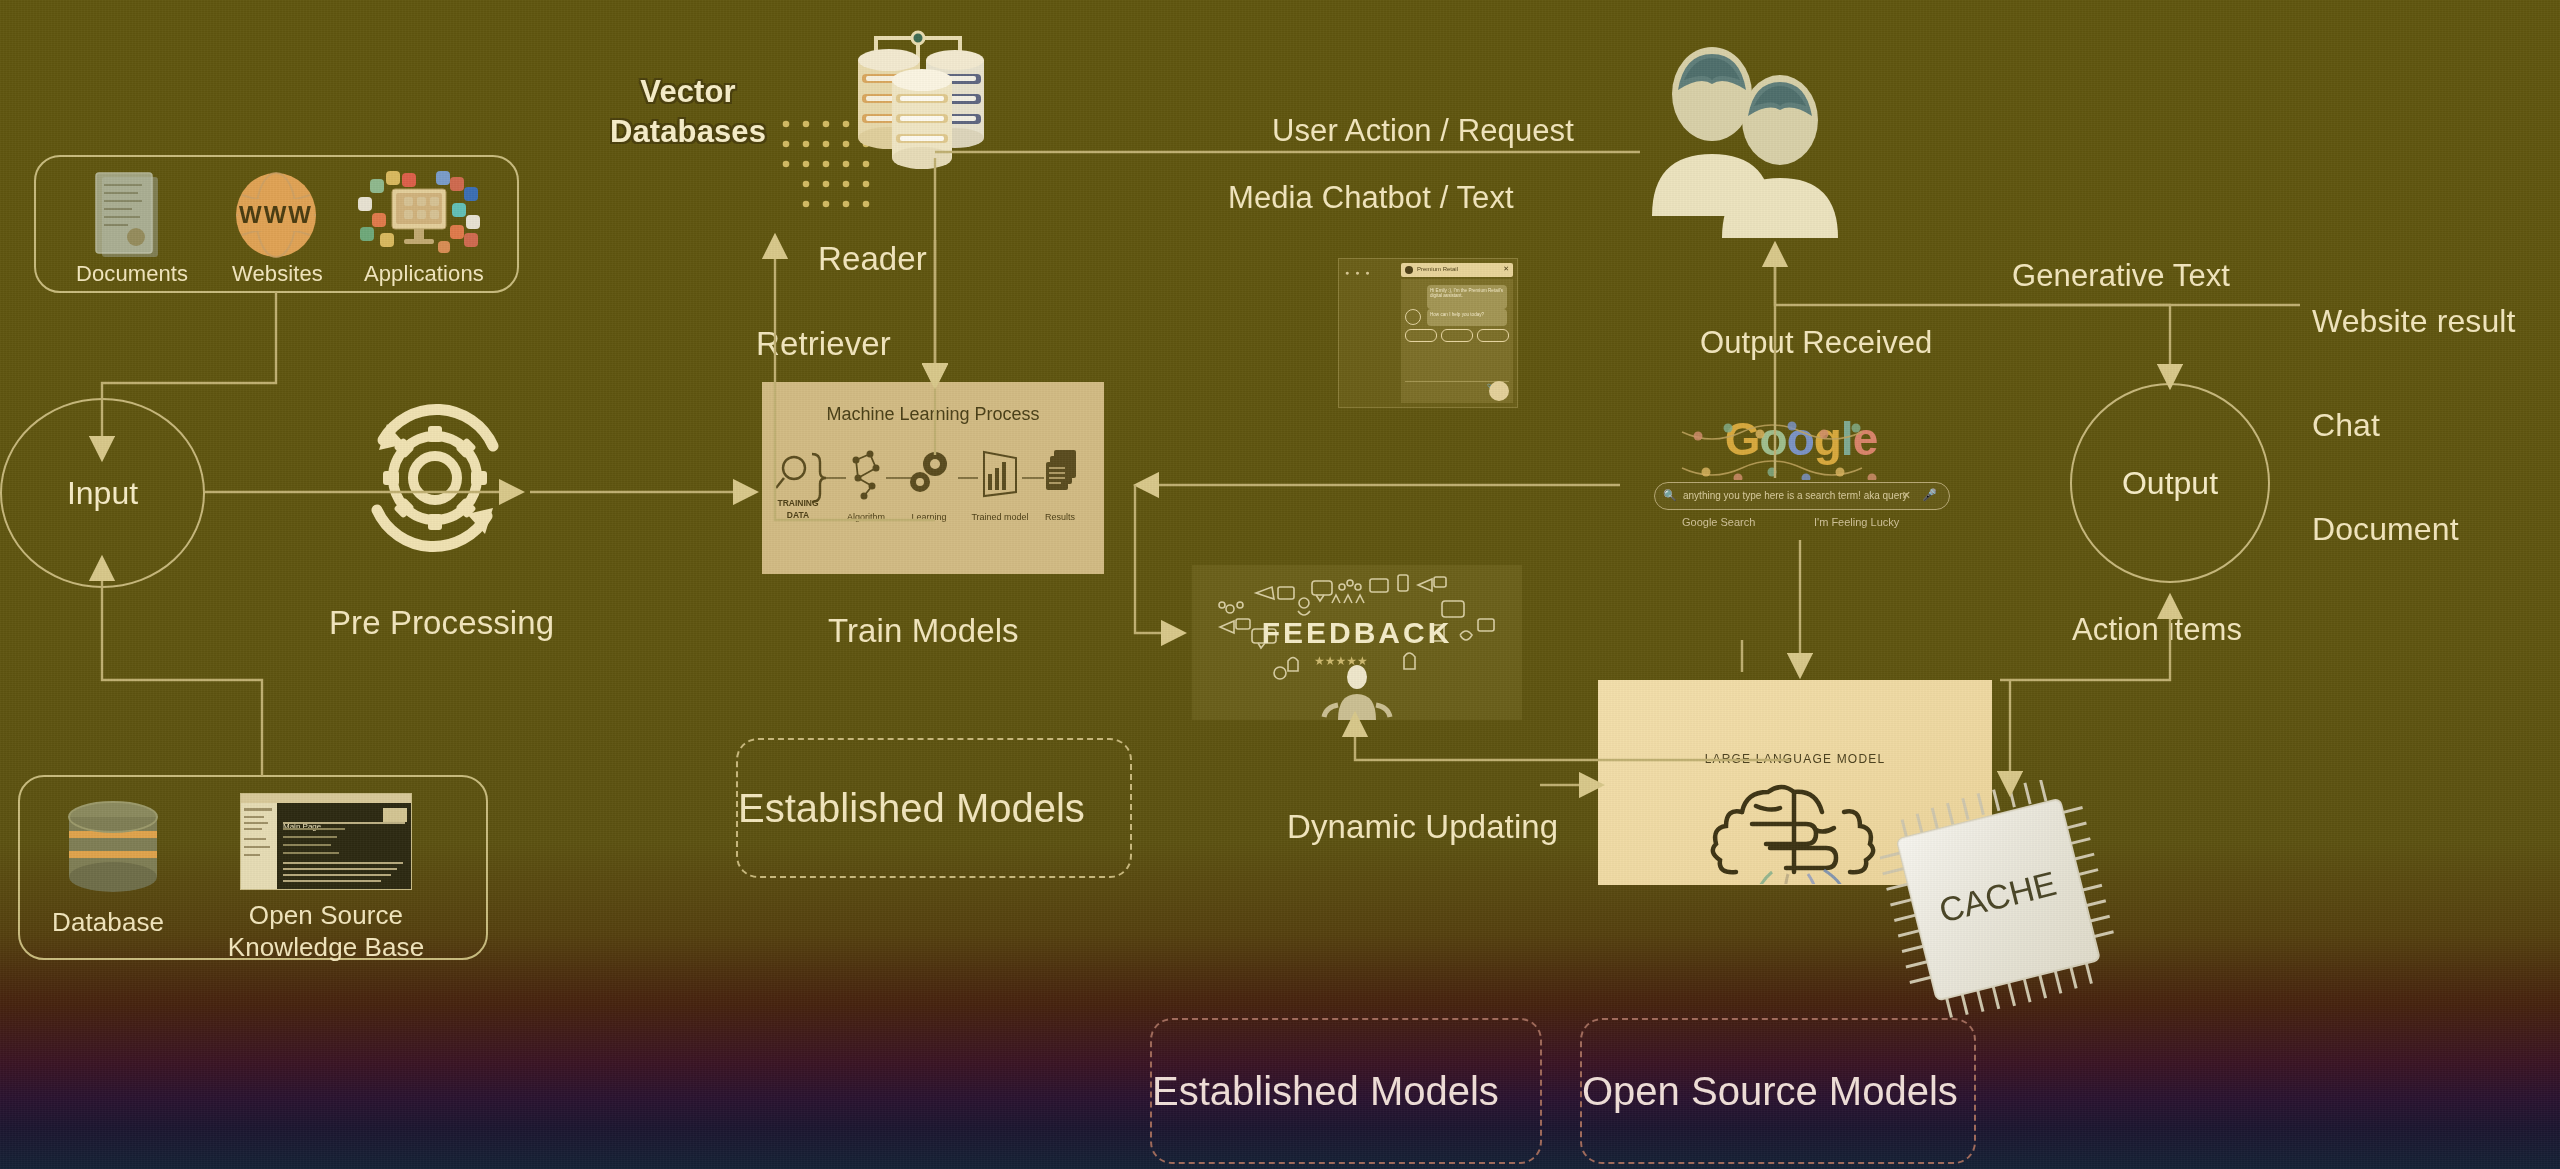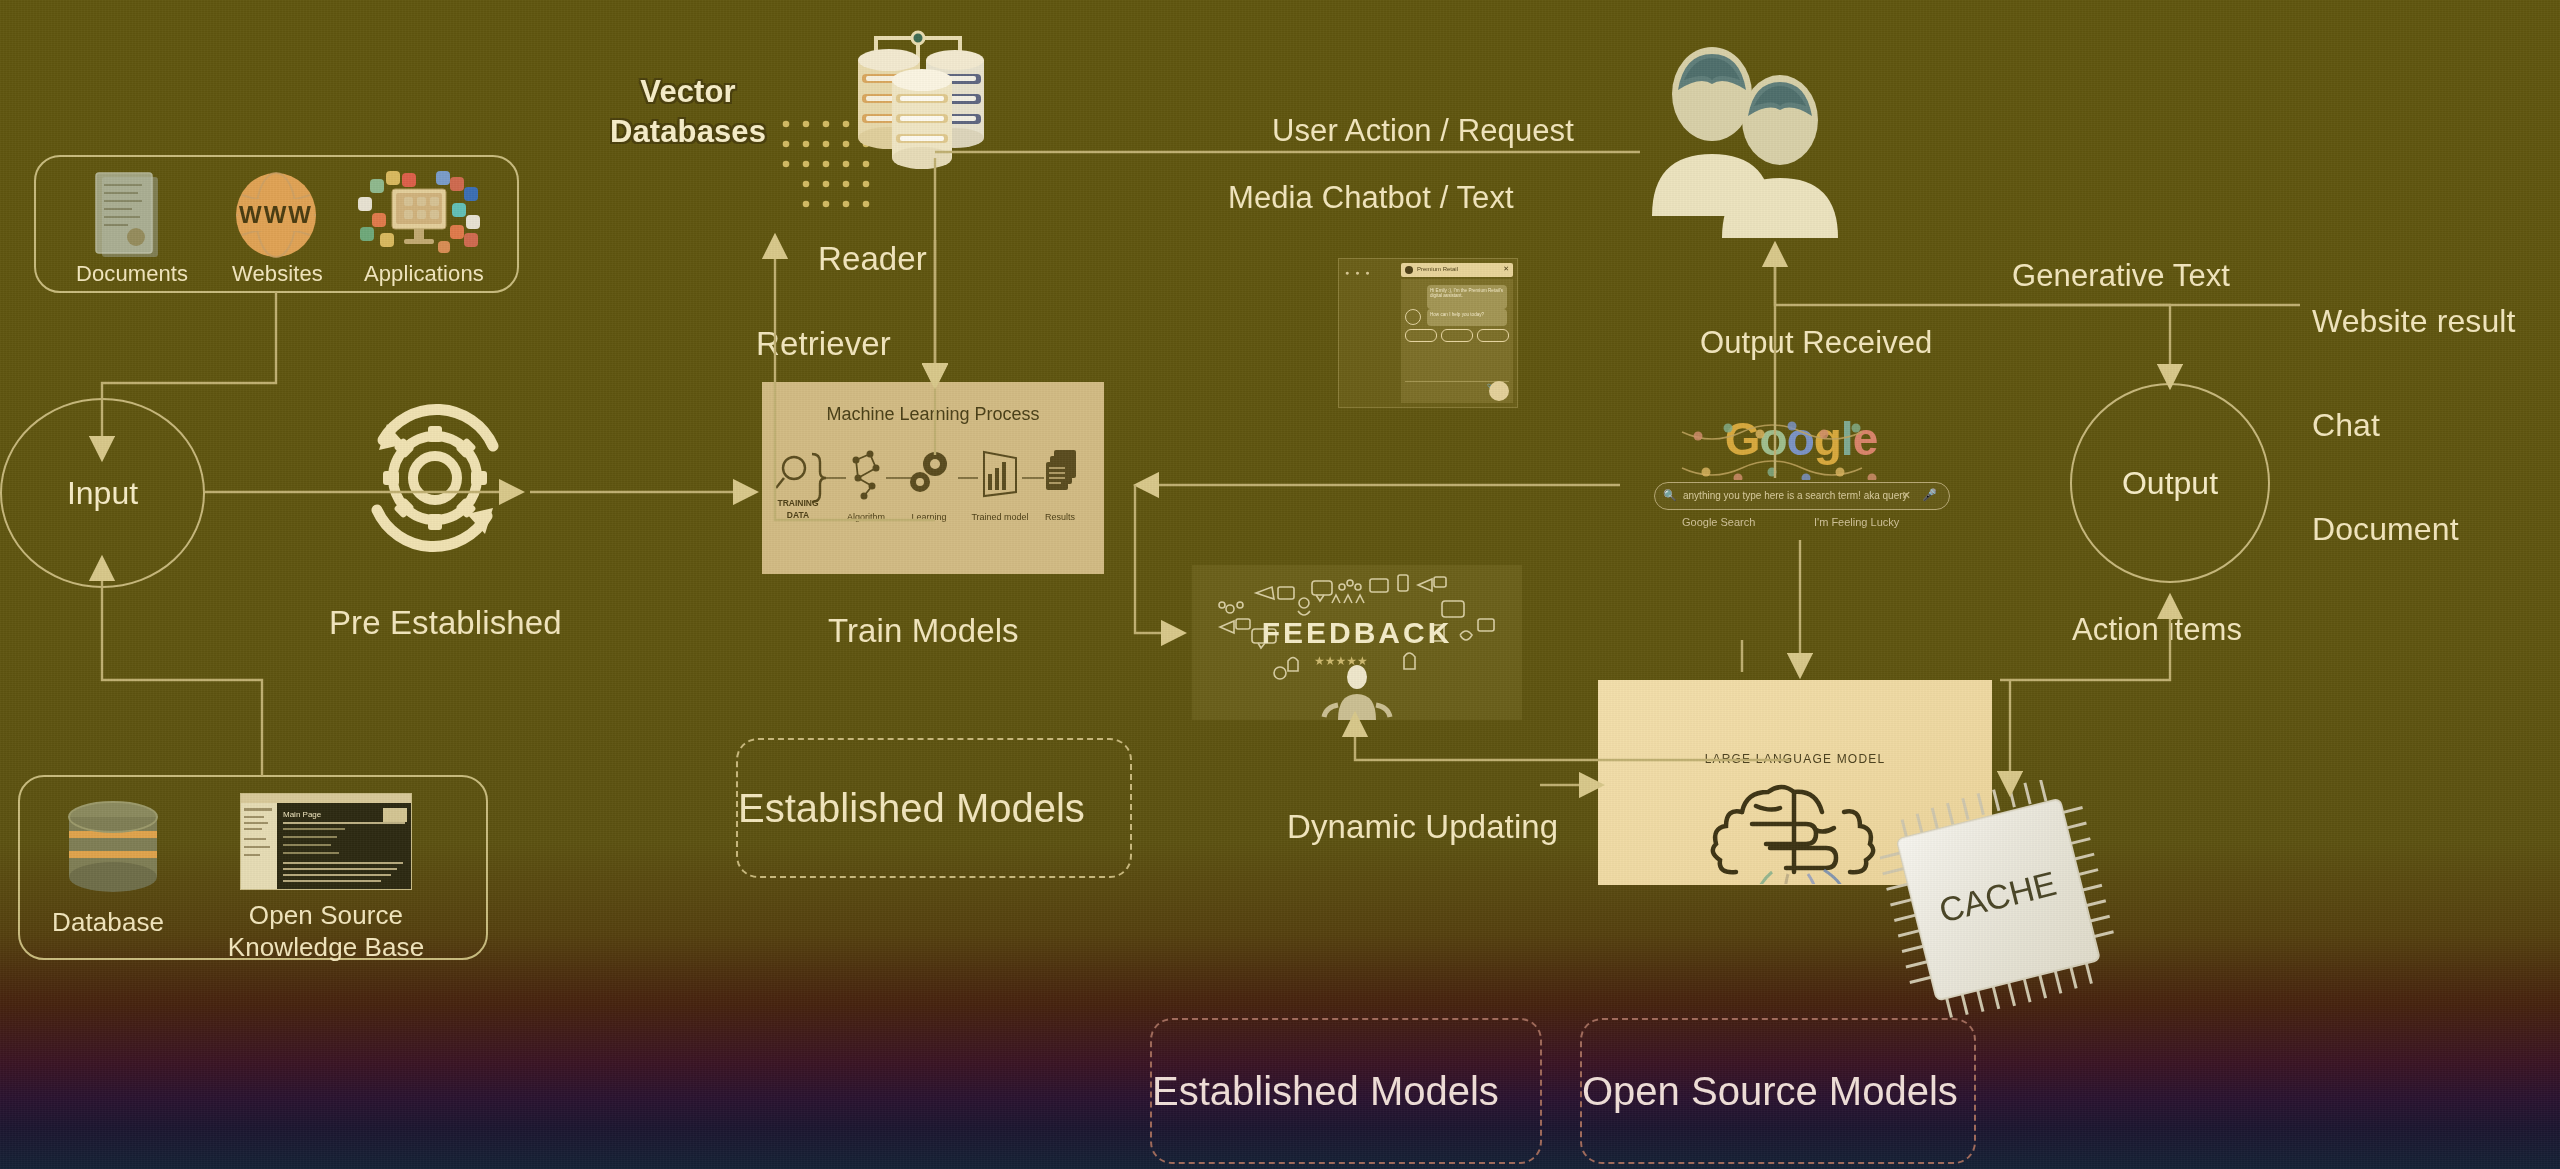--- a/index.html
+++ b/index.html
@@ -204,21 +204,21 @@
       <rect x="83" y="38" width="14" height="16" rx="3"></rect>
       <rect x="83" y="126" width="14" height="16" rx="3"></rect>
       <rect x="38" y="83" width="16" height="14" rx="3"></rect>
       <rect x="126" y="83" width="16" height="14" rx="3"></rect>
       <rect x="52" y="52" width="14" height="16" rx="3" transform="rotate(-45 59 60)"></rect>
       <rect x="114" y="52" width="14" height="16" rx="3" transform="rotate(45 121 60)"></rect>
       <rect x="52" y="112" width="14" height="16" rx="3" transform="rotate(45 59 120)"></rect>
       <rect x="114" y="112" width="14" height="16" rx="3" transform="rotate(-45 121 120)"></rect>
     </g>
   </svg>
-  <span class="lbl big" style="left:329px;top:604px;">Pre Established</span>
+  <span class="lbl big" style="left:329px;top:604px;">Pre Processing</span>
 
   <span class="lbl stroked" style="left:610px;top:72px;font-size:31px;line-height:40px;text-align:center;">Vector
 Databases</span>
 
   <svg style="position:absolute;left:780px;top:118px;" width="120" height="110">
     <g fill="#d3bb62">
       <circle cx="6" cy="6" r="3.3"></circle>
         <circle cx="26" cy="6" r="3.3"></circle>
         <circle cx="46" cy="6" r="3.3"></circle>
         <circle cx="66" cy="6" r="3.3"></circle>
@@ -382,21 +382,21 @@
     <div style="position:absolute;left:220px;top:16px;width:170px;height:95px;background:#2d2a12;border:1px solid #c8bb86;overflow:hidden;">
       <div style="position:absolute;left:0;top:0;width:170px;height:9px;background:#d8c999;"></div>
       <div style="position:absolute;left:0;top:9px;width:36px;bottom:0;background:#e6dcb4;"></div>
       <div style="position:absolute;left:3px;top:14px;width:28px;height:3px;background:#9e9066;"></div>
       <div style="position:absolute;left:3px;top:22px;width:20px;height:2px;background:#9e9066;"></div>
       <div style="position:absolute;left:3px;top:28px;width:24px;height:2px;background:#9e9066;"></div>
       <div style="position:absolute;left:3px;top:34px;width:18px;height:2px;background:#9e9066;"></div>
       <div style="position:absolute;left:3px;top:44px;width:22px;height:2px;background:#9e9066;"></div>
       <div style="position:absolute;left:3px;top:52px;width:26px;height:2px;background:#9e9066;"></div>
       <div style="position:absolute;left:3px;top:60px;width:16px;height:2px;background:#9e9066;"></div>
-      <div style="position:absolute;left:42px;top:16px;color:#efe4bd;font-size:8px;">Main Page</div>
+      <div style="position:absolute;left:42px;top:28px;color:#efe4bd;font-size:8px;">Main Page</div>
       <div style="position:absolute;left:42px;top:28px;right:6px;height:2px;background:#bdb084;"></div>
       <div style="position:absolute;left:42px;top:34px;width:62px;height:2px;background:#8d8458;"></div>
       <div style="position:absolute;left:42px;top:42px;width:54px;height:2px;background:#8d8458;"></div>
       <div style="position:absolute;left:42px;top:50px;width:48px;height:2px;background:#8d8458;"></div>
       <div style="position:absolute;left:42px;top:58px;width:56px;height:2px;background:#8d8458;"></div>
       <div style="position:absolute;left:42px;top:68px;right:8px;height:2px;background:#b6a97d;"></div>
       <div style="position:absolute;left:42px;top:74px;right:14px;height:2px;background:#b6a97d;"></div>
       <div style="position:absolute;left:42px;top:80px;right:20px;height:2px;background:#b6a97d;"></div>
       <div style="position:absolute;left:42px;top:86px;right:30px;height:2px;background:#b6a97d;"></div>
       <div style="position:absolute;right:4px;top:14px;width:24px;height:14px;background:#d3c593;"></div>

